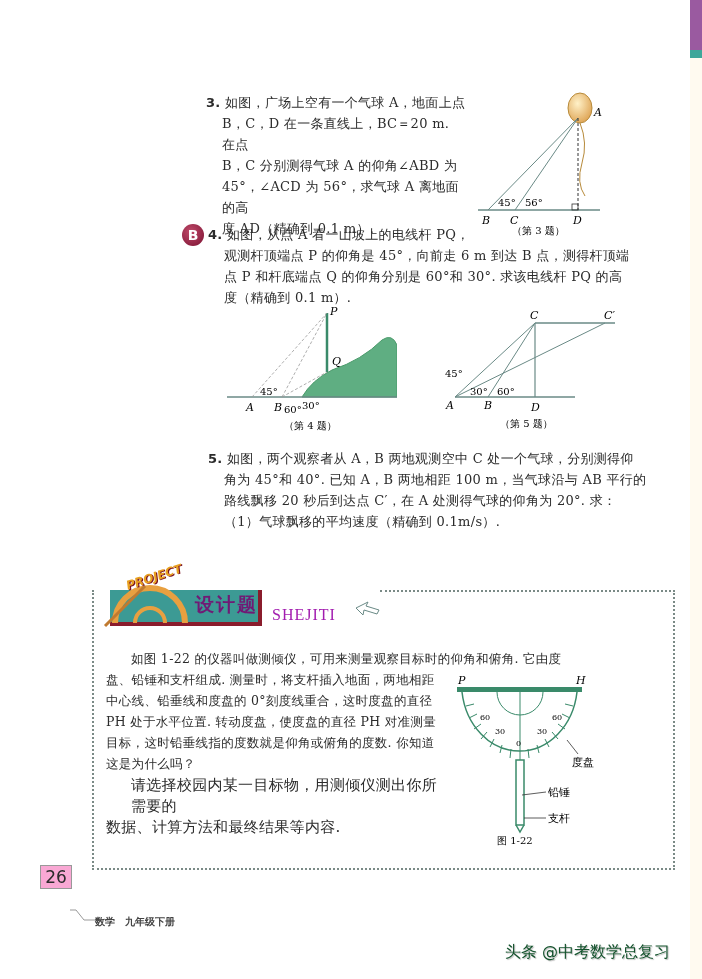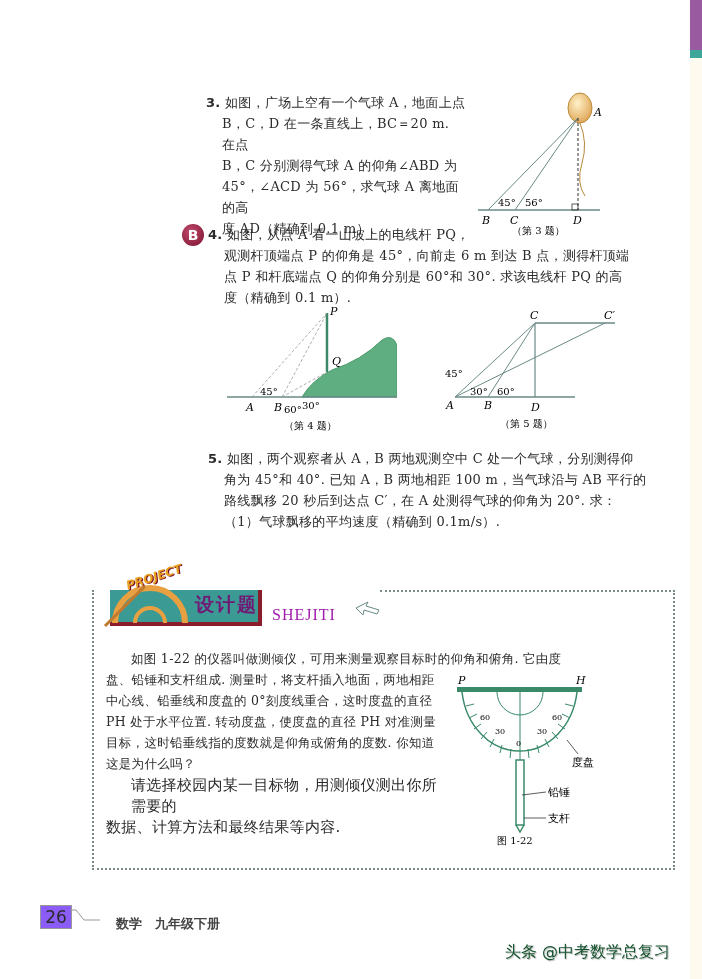--- a/index.html
+++ b/index.html
@@ -21,23 +21,23 @@
              background:radial-gradient(circle at 40% 35%, #c04a6a, #7a1030); color:#fff;
              font-family:"DejaVu Sans",sans-serif; font-weight:bold; font-size:14px; line-height:22px; text-align:center; }
 
   .project-box { position:absolute; left:92px; top:590px; width:579px; height:278px; border:2px dotted #7a8a86; border-top:none; }
   .project-topline { position:absolute; left:380px; top:590px; width:291px; border-top:2px dotted #7a8a86; }
   .banner { position:absolute; left:110px; top:590px; width:148px; height:32px; background:#3c9a94; border-right:4px solid #8a1c2c; border-bottom:4px solid #8a1c2c; }
   .banner-title { position:absolute; left:195px; top:592px; color:#701a75; font-family:"DejaVu Sans",sans-serif; font-size:19px; font-weight:bold; letter-spacing:2px; }
   .shejiti { position:absolute; left:272px; top:598px; color:#a21caf; font-family:Liberation Serif, serif; font-size:16px; letter-spacing:1px;margin-top:8px; }
   .proj-word { position:absolute; left:125px; top:570px; color:#e8a020; font-family:"DejaVu Sans",sans-serif; font-weight:bold; font-size:12px; font-style:italic; transform:rotate(-18deg); text-shadow:1px 1px 0 #7a1020; }
 
-  .page-num-box { position:absolute; left:40px; top:905px; width:30px; height:22px; border:1px solid #999; background:#8b5cf6;
+  .page-num-box { position:absolute; left:40px; top:865px; width:30px; height:22px; border:1px solid #999; background:#f9a8d4;
                   font-family:"DejaVu Sans",sans-serif; font-size:17px; text-align:center; line-height:22px; }
-  .footer-text { position:absolute; left:116px; top:915px; font-family:"DejaVu Sans",sans-serif; font-size:13px; font-weight:bold; color:#444; }
+  .footer-text { position:absolute; left:95px; top:915px; font-family:"DejaVu Sans",sans-serif; font-size:10px; font-weight:bold; color:#444; }
   .watermark { position:absolute; left:505px; top:942px; font-family:"DejaVu Sans",sans-serif; font-size:16px; color:#14532d; text-shadow:1px 1px 1px #bbb; }
 </style>
 </head>
 <body>
 
 <div class="side-tab-purple"></div>
 <div class="side-tab-teal"></div>
 <div class="side-cream"></div>
 
 <div class="abs ptext" style="left:206px; top:92px; width:260px;">

